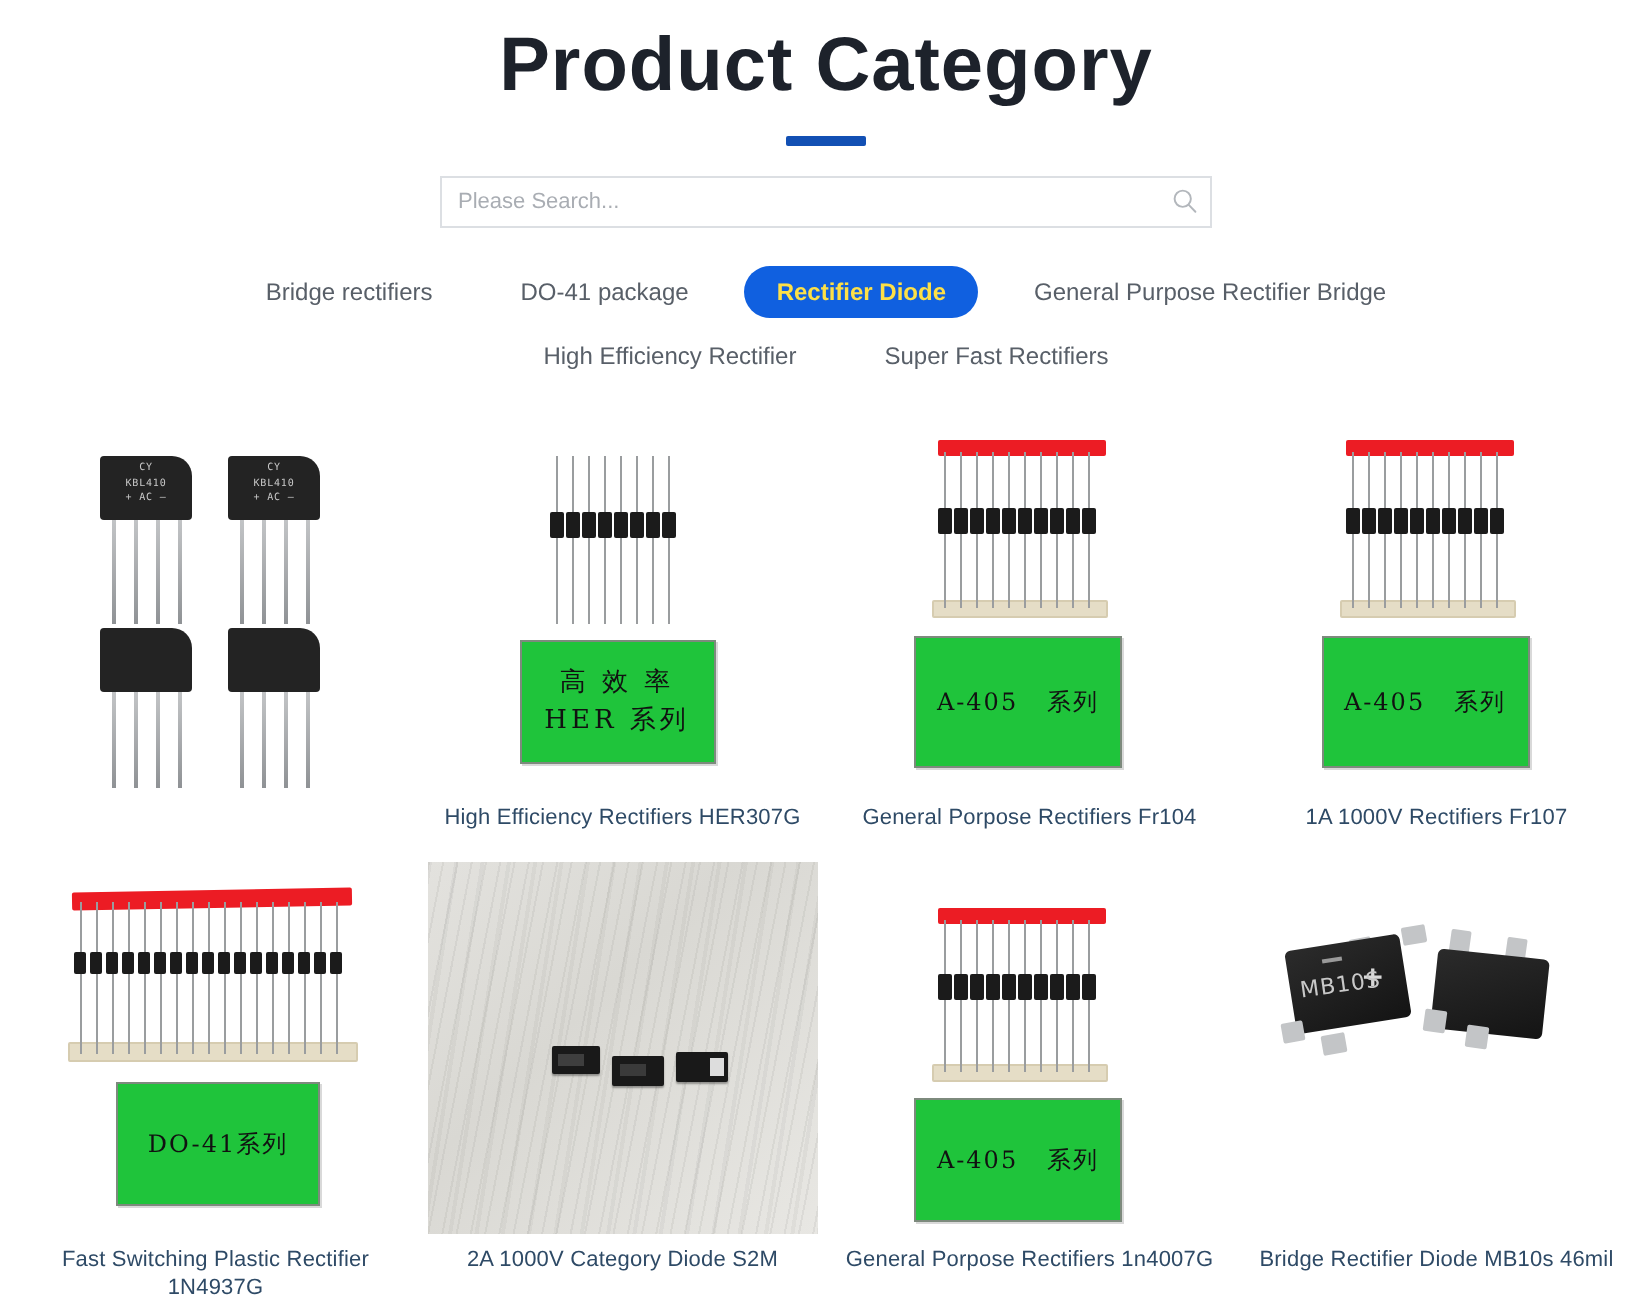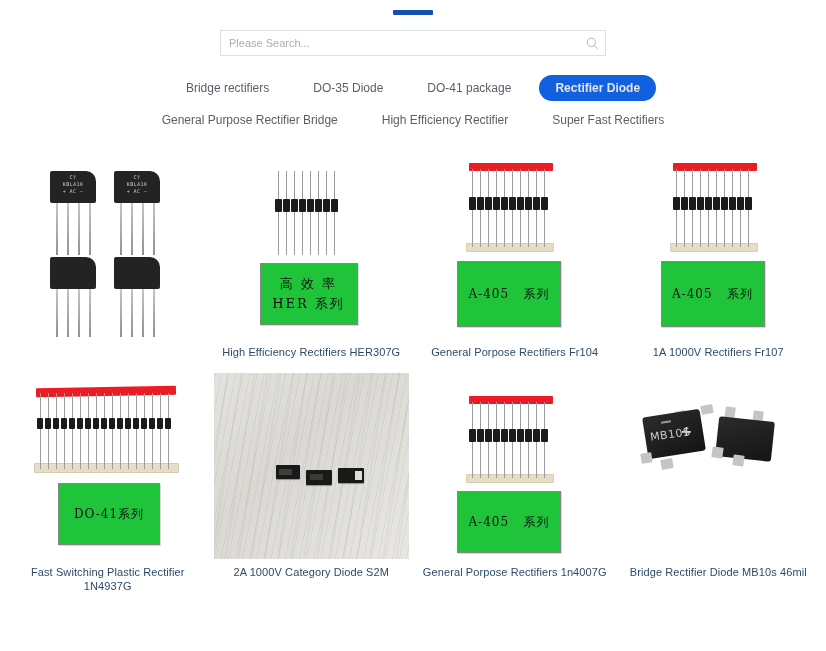--- a/index.html
+++ b/index.html
@@ -77,21 +77,21 @@
     color: #585f68;
     padding: 6px 16px;
     margin: 3px 6px;
     border-radius: 20px;
     white-space: nowrap;
     cursor: pointer;
     line-height: 1.2;
   }
   .tab.active {
     background: #1060e0;
-    color: #e5e5e5;
+    color: #fde047;
     font-weight: 600;
   }
 
   
   .grid {
     margin-top: 14px;
     display: grid;
     grid-template-columns: repeat(4, 1fr);
     column-gap: 0px;
     row-gap: 12px;
@@ -220,37 +220,37 @@
   }
   .mb10-dash {
     position:absolute; width:10px; height:2px; background:#9a9a9a;
   }
 </style>
 </head>
 <body>
 
 <div class="page">
 
+  <h1 class="page-title">Product Category</h1>
   <div class="title-underline"></div>
 
   <div class="search-wrap">
     <div class="search-box">
       <input class="search-input" type="text" placeholder="Please Search..." style="">
       <span class="search-icon">
         <svg width="13" height="13" viewBox="0 0 16 16" fill="none" stroke="#b3b7bc" stroke-width="1.2">
           <circle cx="6.6" cy="6.6" r="5"></circle>
           <line x1="10.3" y1="10.4" x2="14.4" y2="14.6" stroke-linecap="round"></line>
         </svg>
       </span>
     </div>
   </div>
 
   <div class="tabs">
     <div class="tab">Bridge rectifiers</div>
-    <div class="tab">DO-35 Diode</div>
     <div class="tab">DO-41 package</div>
     <div class="tab active">Rectifier Diode</div>
     <div class="tab">General Purpose Rectifier Bridge</div>
     <div class="tab">High Efficiency Rectifier</div>
     <div class="tab">Super Fast Rectifiers</div>
   </div>
 
   <div class="grid">
 
     <div class="card">

